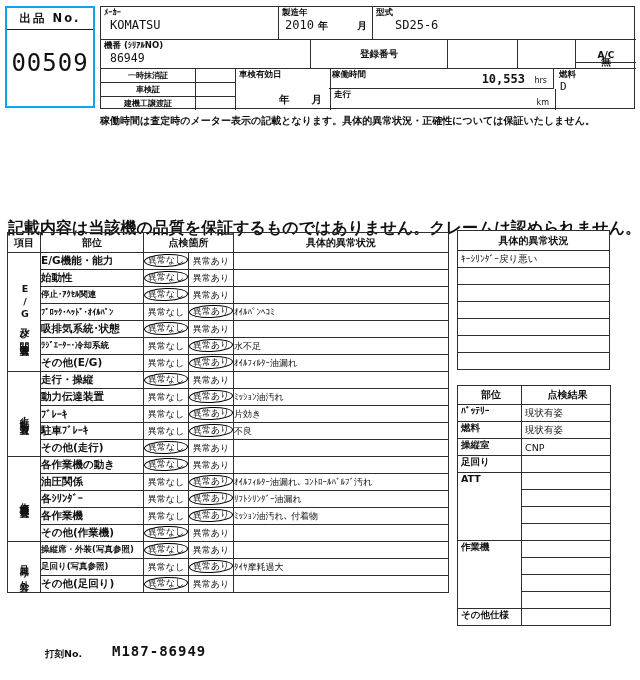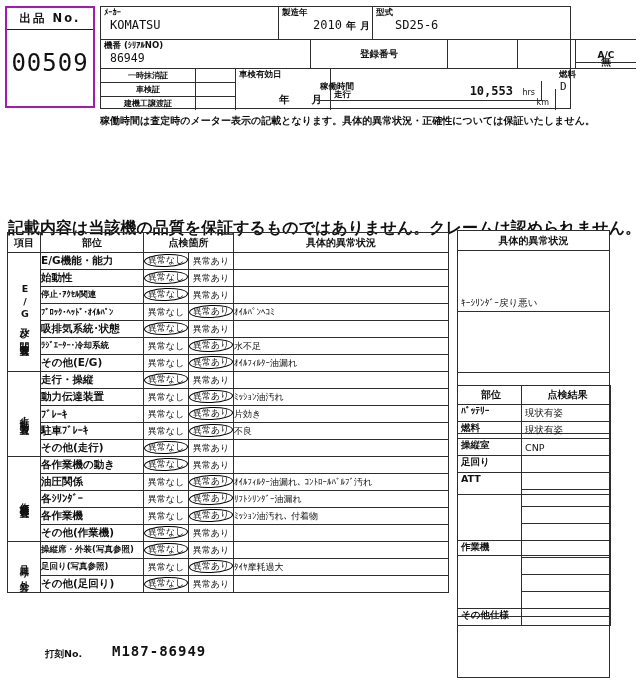--- a/index.html
+++ b/index.html
@@ -3,21 +3,21 @@
 <meta charset="utf-8">
 <style>
   html,body{margin:0;padding:0;background:#fff;}
   .sheet{position:relative;width:640px;height:680px;background:#fff;color:#111;
          font-family:"DejaVu Sans","Liberation Sans",sans-serif;overflow:hidden;}
   .abs{position:absolute;box-sizing:border-box;}
   .cell{position:absolute;box-sizing:border-box;border-right:1px solid #2e2e2e;border-bottom:1px solid #2e2e2e;}
   .lab{font-size:8.5px;font-weight:600;line-height:1.15;padding:1px 0 0 3px;color:#111;}
   .val{font-family:"DejaVu Sans Mono","Liberation Mono",monospace;font-size:12px;}
   
-  .lot-box{border:2px solid #a21caf;background:#fff;}
+  .lot-box{border:2px solid #0ea5e9;background:#fff;}
   .lot-head{height:21px;border-bottom:1.5px solid #1d1d1d;display:flex;align-items:center;justify-content:center;
             font-size:11.5px;font-weight:bold;letter-spacing:2px;}
   .lot-num{display:flex;align-items:center;justify-content:center;height:66px;
            font-family:"DejaVu Sans Mono","Liberation Mono",monospace;font-size:24px;letter-spacing:1px;}
   
   .topbox{border:1.5px solid #2e2e2e;}
   
   .noteline{font-size:10px;font-weight:600;color:#111;white-space:nowrap;}
   
   table{border-collapse:collapse;table-layout:fixed;}
@@ -31,50 +31,50 @@
   td.part.sm{font-size:8.5px;}
   td.chk{text-align:center;font-size:9px;}
   .circ{display:inline-block;border:1.4px solid #000;border-radius:50%;padding:0px 3px 1px 3px;
         transform:rotate(-2deg);line-height:1.15;}
   td.det{font-size:9px;padding-left:4px;}
   
   .rbox{border:1.5px solid #2e2e2e;background:#fff;}
   .rbox-head{height:19px;border-bottom:1px solid #2e2e2e;display:flex;align-items:center;justify-content:center;
              font-size:10px;font-weight:bold;}
   .rrow{height:16px;border-bottom:1px solid #2e2e2e;font-size:9.5px;line-height:16px;padding-left:3px;
-        overflow:hidden;white-space:nowrap;margin-top:44px;}
+        overflow:hidden;white-space:nowrap;}
   .rrow:last-child{border-bottom:none;}
   #rtab{position:absolute;left:457px;top:385px;width:153px;border:1.5px solid #2e2e2e;}
   #rtab th,#rtab td{border:1px solid #2e2e2e;padding:0 0 0 3px;overflow:hidden;white-space:nowrap;text-align:left;}
   #rtab th{height:18px;font-size:10px;font-weight:bold;text-align:center;}
   #rtab td{height:16px;font-size:9.5px;}
   #rtab td.rpart{font-weight:600;vertical-align:top;font-size:9.5px;}
   
   .stampl{font-size:9.5px;font-weight:600;}
   .stampv{font-family:"DejaVu Sans Mono","Liberation Mono",monospace;font-size:14px;font-weight:bold;letter-spacing:1px;}
 </style>
 </head>
 <body>
 
 <div class="sheet">
 
   <div class="abs lot-box" style="left:5px;top:6px;width:90px;height:102px;">
     <div class="lot-head">出品 No.</div>
     <div class="lot-num">00509</div>
   </div>
 
-  <div class="abs topbox" style="left:100px;top:6px;width:471px;height:103px;">
+  <div class="abs topbox" style="left:100px;top:6px;width:535px;height:103px;">
 
     <div class="cell" style="left:0;top:0;width:178px;height:33px;">
       <div class="lab">ﾒｰｶｰ</div>
       <div class="val" style="padding-left:9px;">KOMATSU</div>
     </div>
     <div class="cell" style="left:178px;top:0;width:94px;height:33px;">
       <div class="lab">製造年</div>
-      <div style="display:flex;align-items:baseline;padding:0 5px 0 6px;gap:4px;margin-left:28px;">
+      <div style="display:flex;align-items:baseline;padding:0 5px 0 6px;gap:4px;">
         <span class="val">2010</span>
         <span style="font-size:10px;font-weight:600;">年</span>
         <span style="font-size:10px;font-weight:600;margin-left:auto;">月</span>
       </div>
     </div>
     <div class="cell" style="left:272px;top:0;width:263px;height:33px;border-right:none;">
       <div class="lab">型式</div>
       <div class="val" style="padding-left:22px;">SD25-6</div>
     </div>
 
@@ -108,21 +108,21 @@
     <div class="cell" style="left:95px;top:90px;width:40px;height:13px;border-bottom:none;"></div>
 
     <div class="cell" style="left:135px;top:62px;width:95px;height:41px;border-bottom:none;">
       <div class="lab">車検有効日</div>
       <div style="position:absolute;bottom:3px;left:0;right:0;display:flex;justify-content:flex-end;gap:22px;padding-right:8px;font-size:10.5px;font-weight:600;">
         <span>年</span>
         <span>月</span>
       </div>
     </div>
 
-    <div class="cell" style="left:216px;top:62px;width:225px;height:20px;margin-top:12px;">
+    <div class="cell" style="left:228px;top:62px;width:225px;height:20px;">
       <div class="lab">稼働時間</div>
       <div style="position:absolute;right:28px;top:3px;font-weight:bold;" class="val">10,553</div>
       <div style="position:absolute;right:6px;top:7px;font-size:8px;">hrs</div>
     </div>
     <div class="cell" style="left:230px;top:82px;width:225px;height:21px;border-bottom:none;">
       <div class="lab">走行</div>
       <div style="position:absolute;right:6px;bottom:3px;font-size:8px;">km</div>
     </div>
 
     <div class="cell" style="left:455px;top:62px;width:80px;height:41px;border-right:none;border-bottom:none;">

